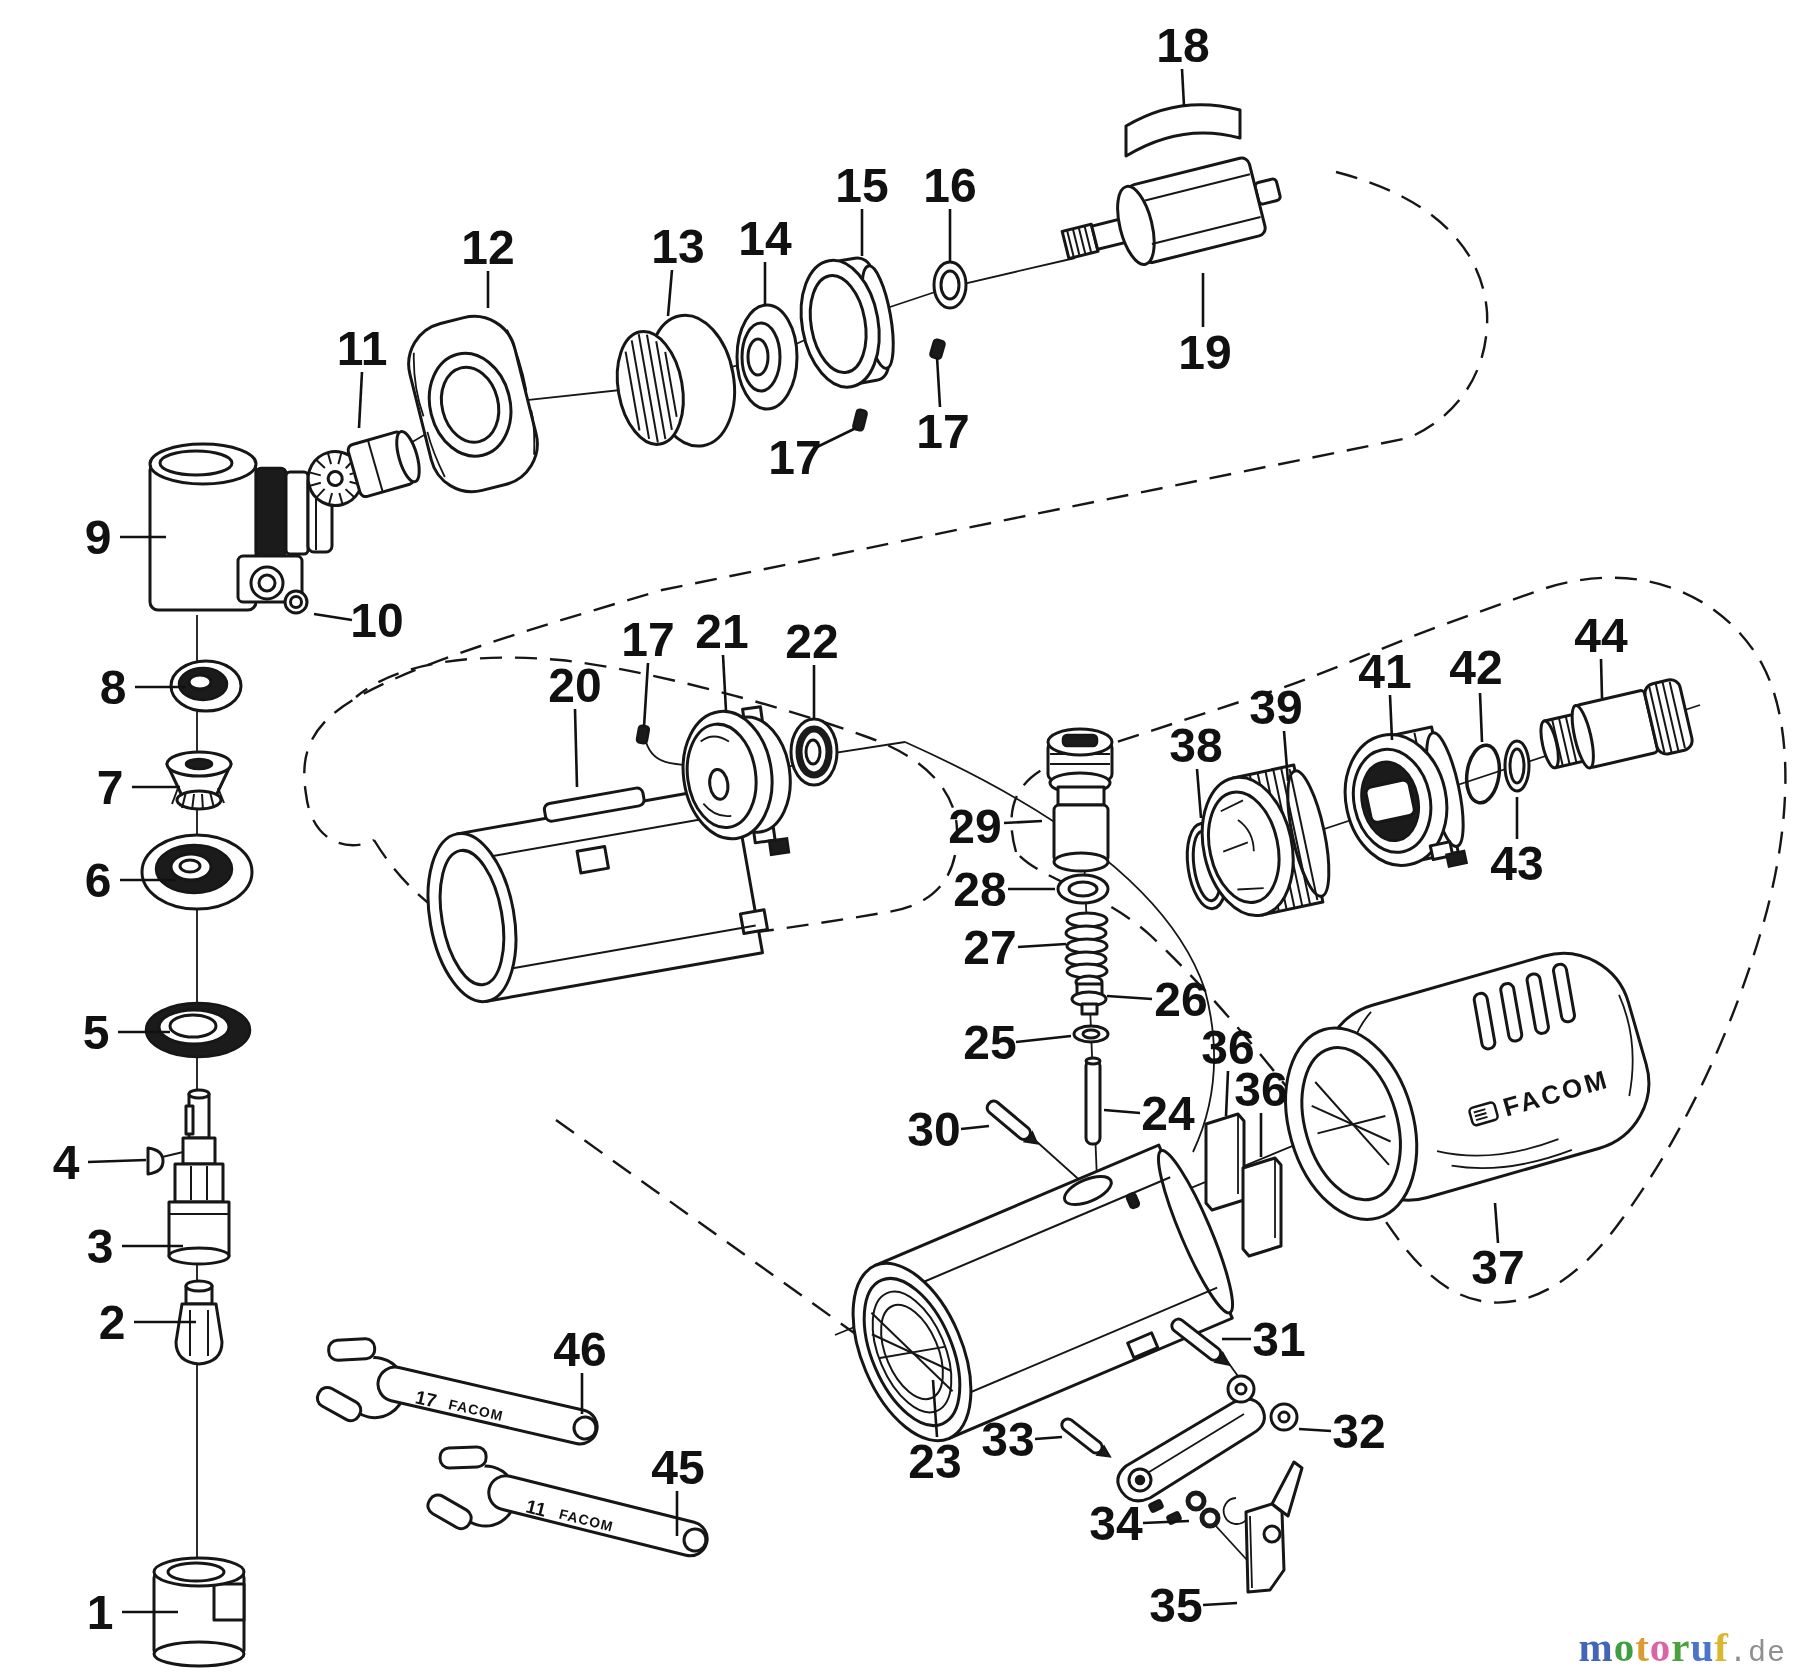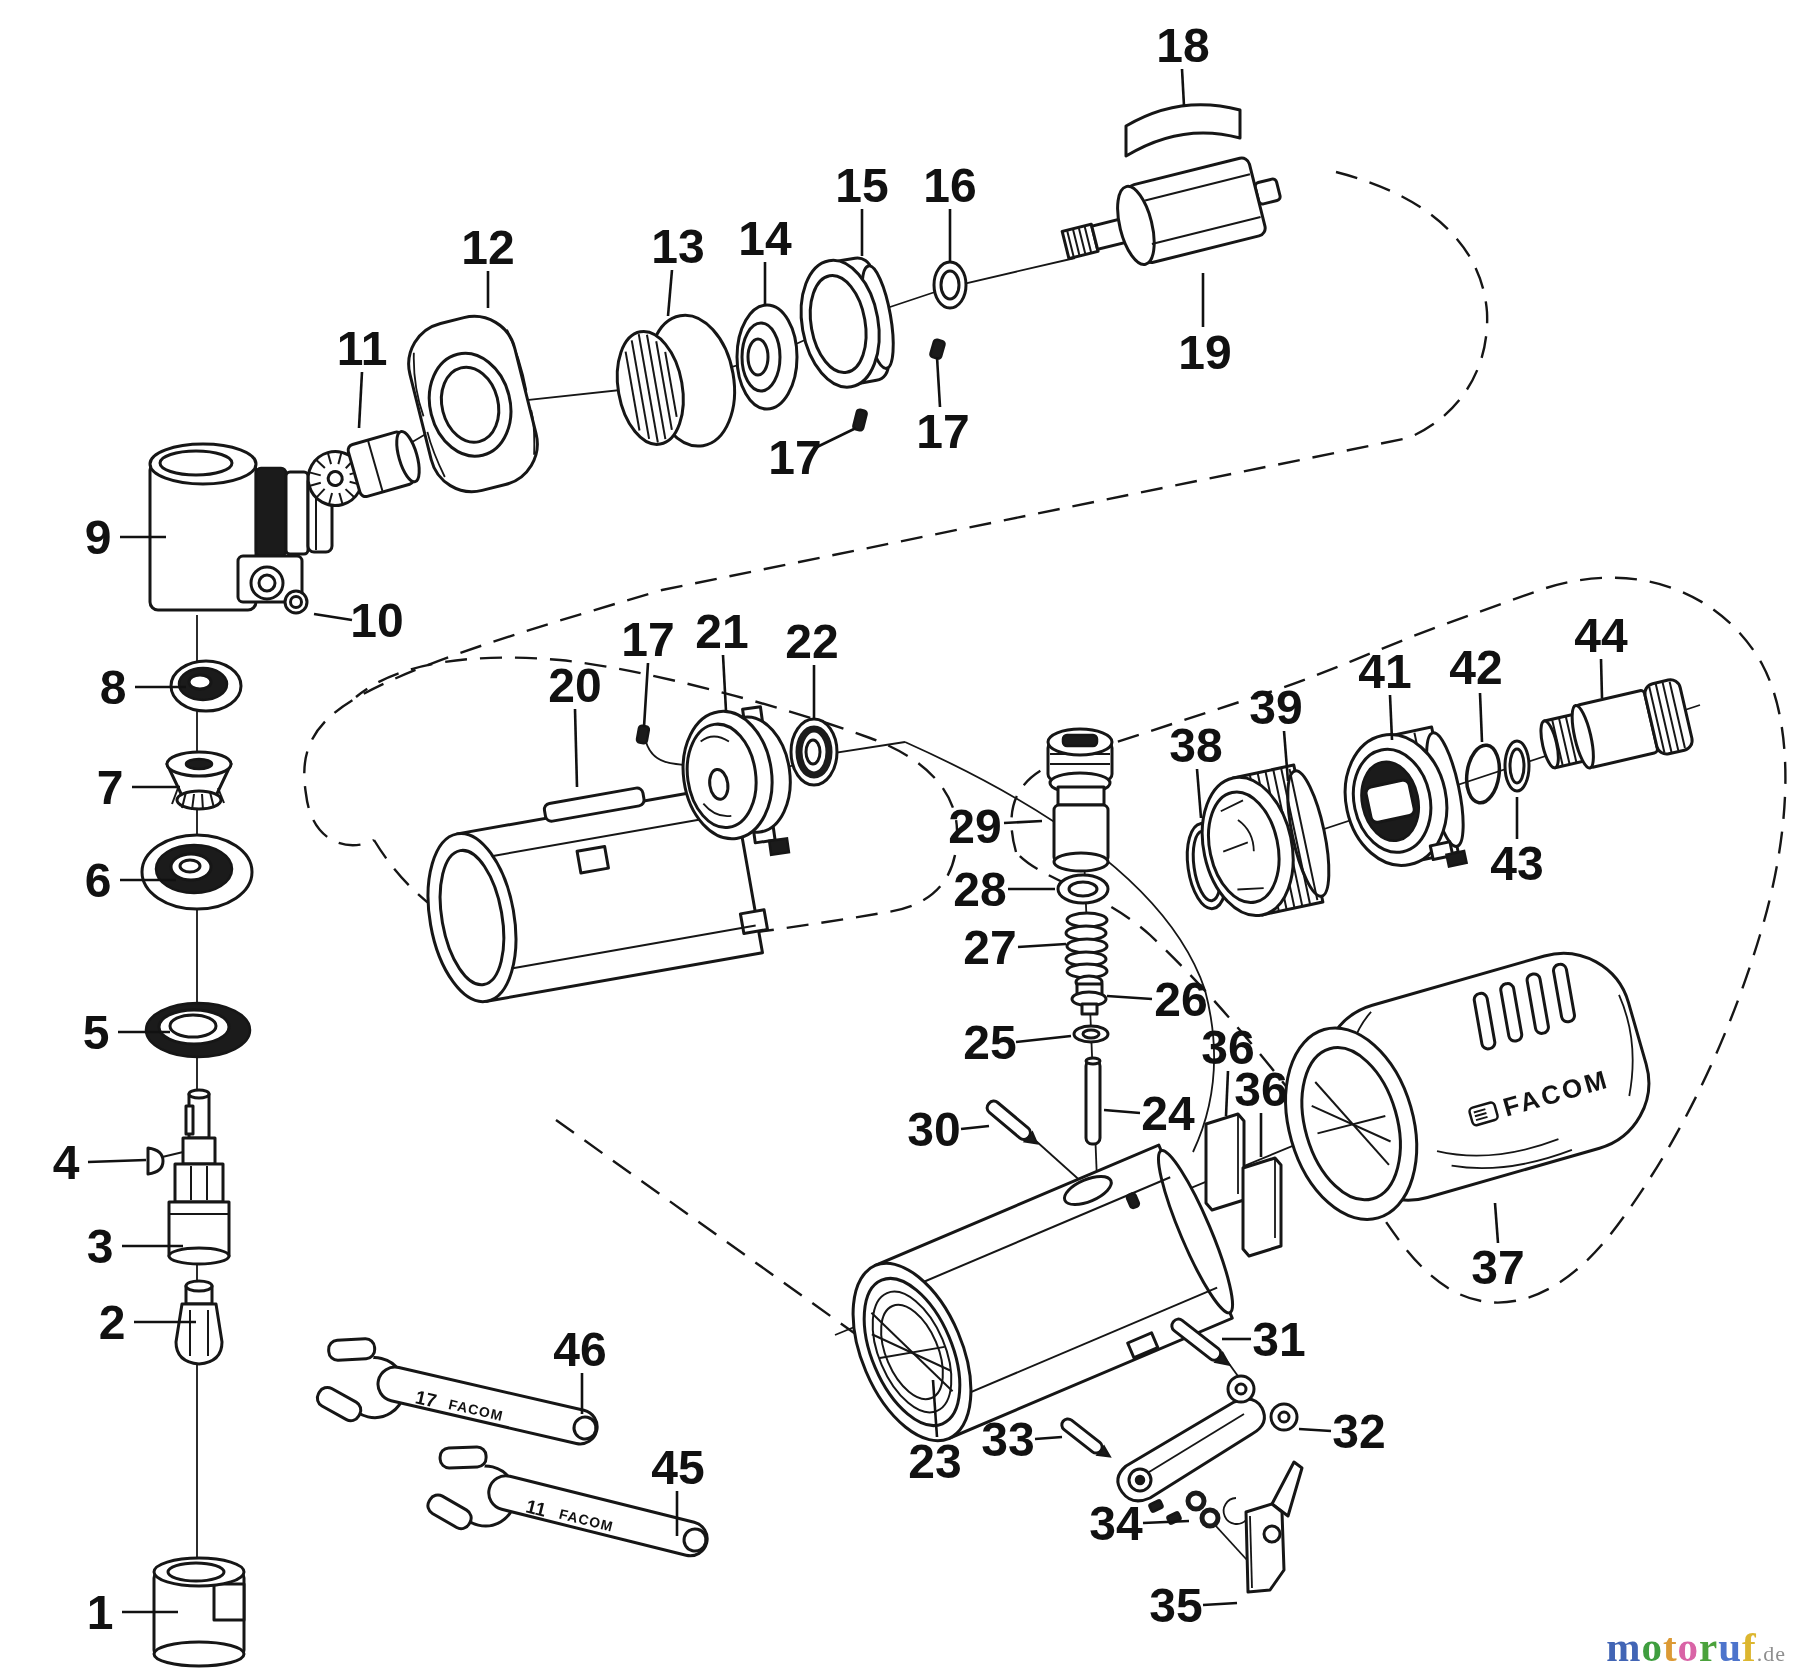--- a/index.html
+++ b/index.html
@@ -11,21 +11,21 @@
   .thin{stroke:#161616;stroke-width:1.8;fill:none;}
   .hatch{stroke:#161616;stroke-width:2;fill:none;}
   .dashed{stroke:#161616;stroke-width:2.4;fill:none;stroke-dasharray:22 13;}
   .leader{stroke:#111111;stroke-width:2.6;fill:none;}
   .plabel{font:700 48px "Liberation Sans",sans-serif;fill:#111111;text-anchor:middle;}
   .stamp{font:700 19px "Liberation Sans",sans-serif;fill:#111111;}
   .stamp2{font:700 14px "Liberation Sans",sans-serif;fill:#111111;letter-spacing:1px;}
   .brandtext{font:700 26px "Liberation Sans",sans-serif;fill:#141414;letter-spacing:3px;}
   .wm{position:absolute;right:14px;bottom:6px;font-family:"Liberation Serif",serif;
       font-size:41px;font-weight:700;letter-spacing:1px;line-height:1;}
-  .wm-suffix{font-size:22px;font-weight:400;}
+  .wm-suffix{font-size:30px;font-weight:400;font-family:Liberation Mono, monospace;}
 </style>
 </head>
 <body>
 
 <div id="stage">
 <svg id="diagram-svg" width="1800" height="1674" viewBox="0 0 1800 1674">
 
   <g>
     <path class="dashed" d="M1336,172 C1430,196 1482,246 1487,312 C1490,376 1452,420 1408,438 L662,590 C520,632 420,662 356,698 C308,726 300,756 306,794 C312,846 352,852 374,840"></path>
     <path class="dashed" d="M374,840 C430,932 520,958 580,952 C700,942 830,922 888,912 C945,903 958,866 957,830 C956,788 920,756 870,738 C780,705 640,668 560,660 C480,653 400,660 356,697"></path>

